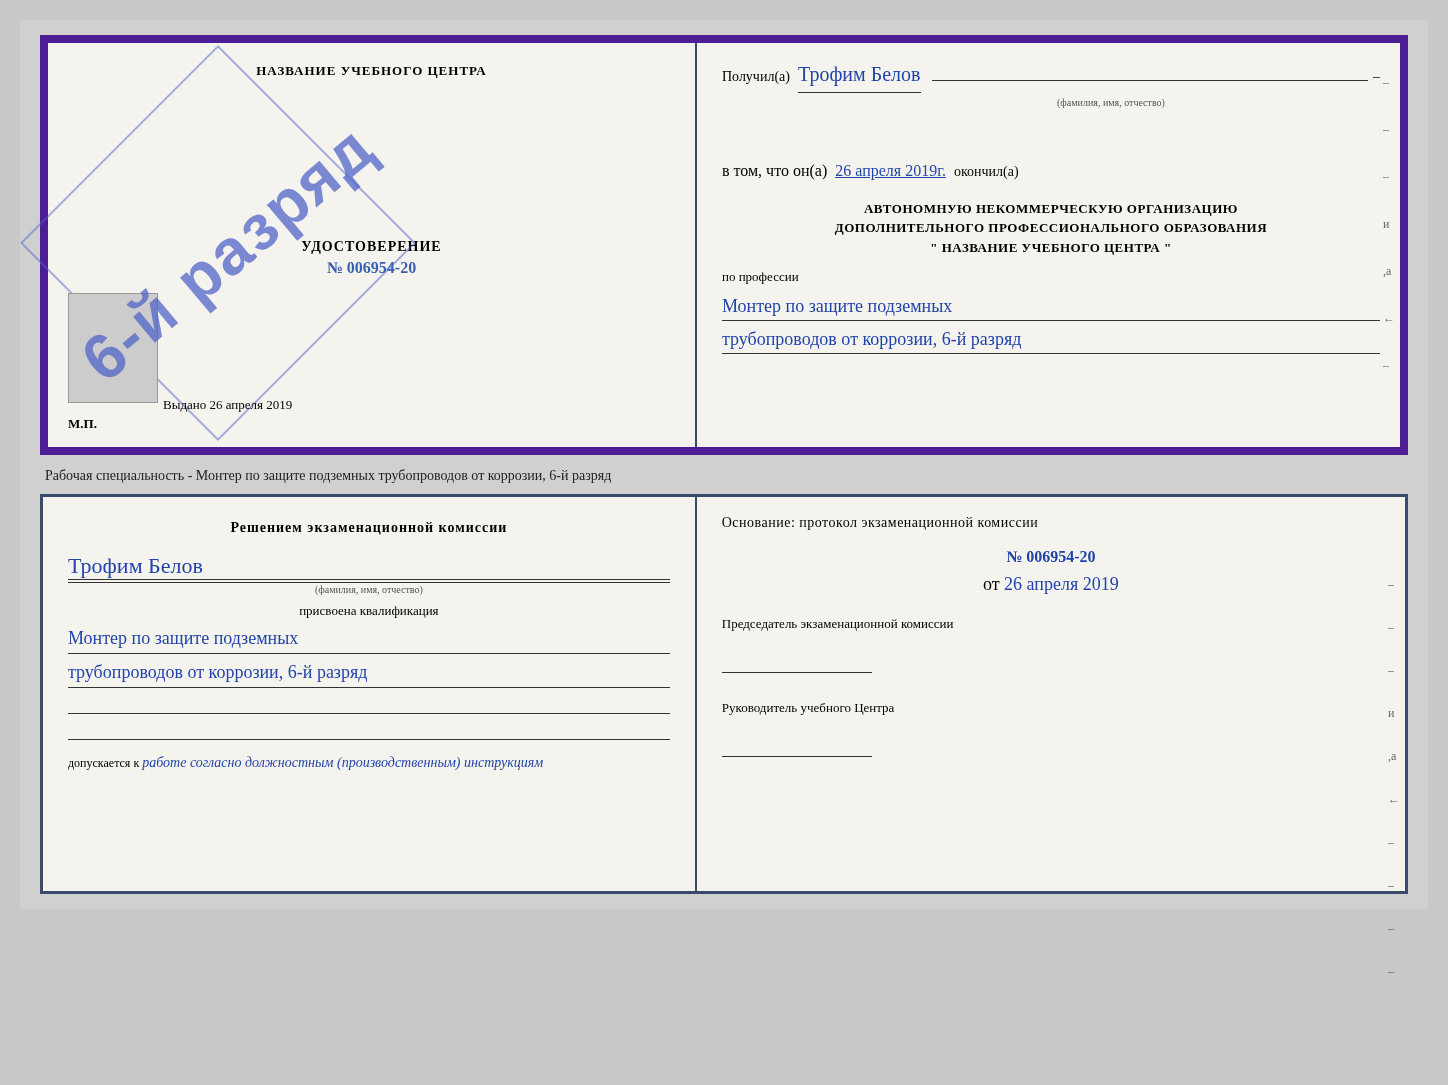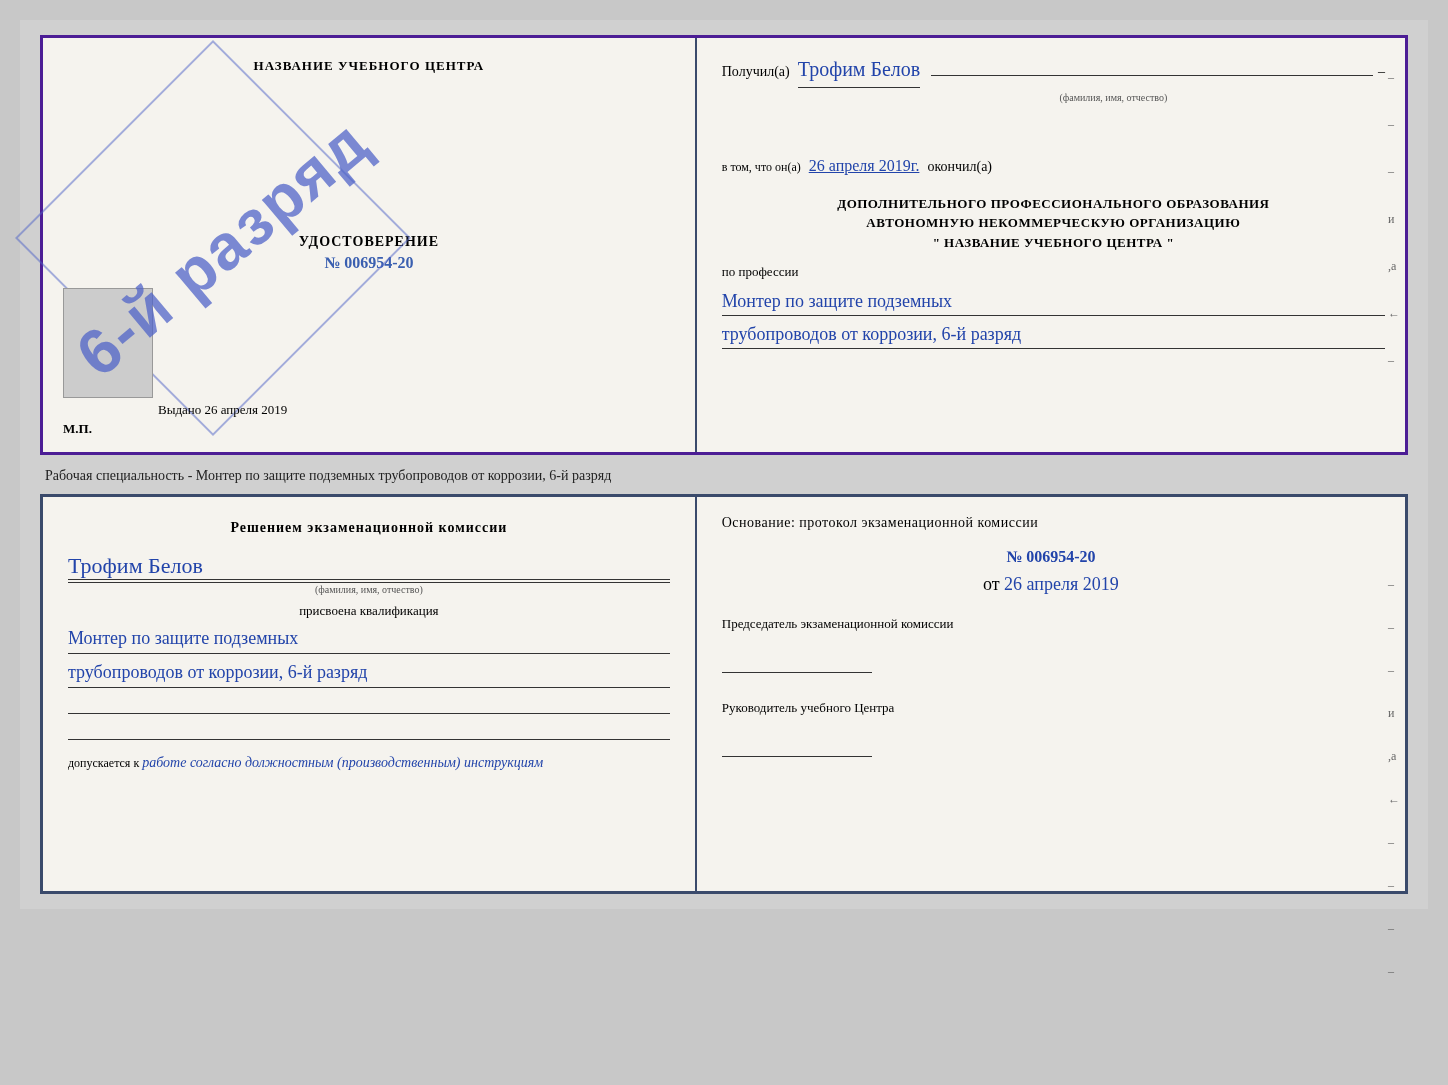--- a/index.html
+++ b/index.html
@@ -13,21 +13,21 @@
 
     .page-wrapper {
       background: #d0d0d0;
       padding: 15px 20px;
     }
 
     
     .document-top {
       display: flex;
       background: #f5f3ee;
-      border: 3px solid #4c1d95;
+      border: 8px solid #4c1d95;
       margin-bottom: 10px;
       min-height: 420px;
       position: relative;
     }
 
     .doc-left {
       width: 48%;
       border-right: 2px solid #3a4a6b;
       padding: 20px 25px;
       position: relative;
@@ -412,28 +412,28 @@
 
       <div class="received-line">
         <span class="received-label">Получил(а)</span>
         <span class="handwritten-name">Трофим Белов</span>
         <span class="dash-line"></span>
         <span>–</span>
       </div>
       <span class="small-label" style="margin-left:120px; margin-top:-8px; margin-bottom:6px;">(фамилия, имя, отчество)</span>
 
       <div class="in-that-line">
-        <span style="font-size:12px;margin-top:32px;">в том, что он(а)</span>
+        <span style="font-size:16px;margin-top:32px;">в том, что он(а)</span>
         <span class="handwritten-date">26 апреля 2019г.</span>
         <span style="font-size:14px;margin-top:44px;">окончил(а)</span>
       </div>
 
       <div class="org-block">
+        <div>АВТОНОМНУЮ НЕКОММЕРЧЕСКУЮ ОРГАНИЗАЦИЮ</div>
         <div>ДОПОЛНИТЕЛЬНОГО ПРОФЕССИОНАЛЬНОГО ОБРАЗОВАНИЯ</div>
-        <div>АВТОНОМНУЮ НЕКОММЕРЧЕСКУЮ ОРГАНИЗАЦИЮ</div>
         <div>"  НАЗВАНИЕ УЧЕБНОГО ЦЕНТРА  "</div>
       </div>
 
       <div class="profession-label">по профессии</div>
       <span class="handwritten-profession">Монтер по защите подземных</span>
       <span class="handwritten-profession">трубопроводов от коррозии, 6-й разряд</span>
 
       <div class="side-dashes">
         <span>–</span>
         <span>–</span>

